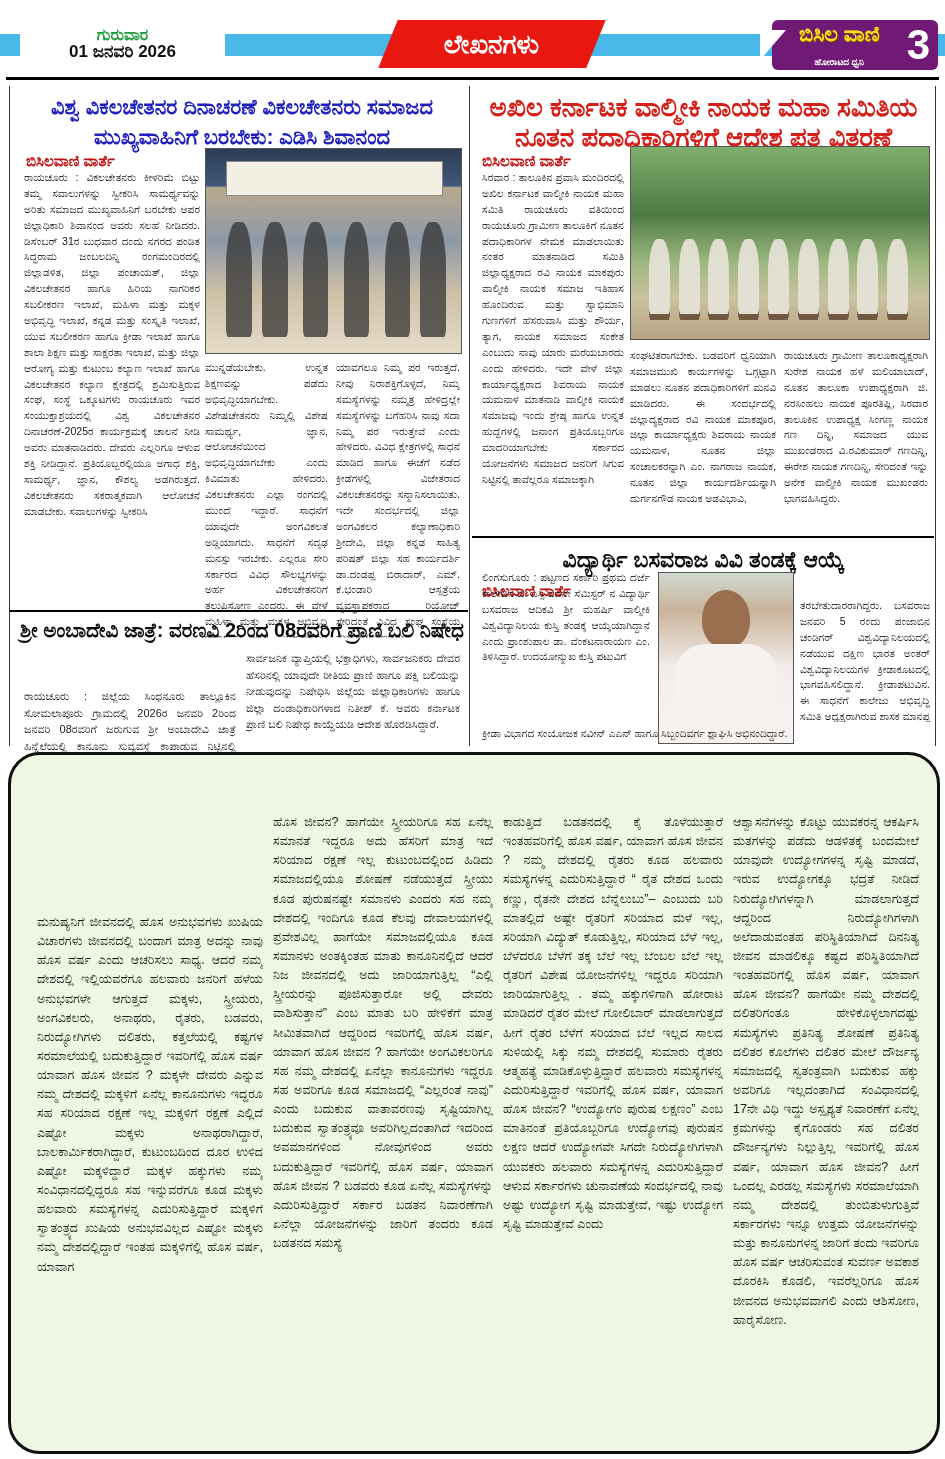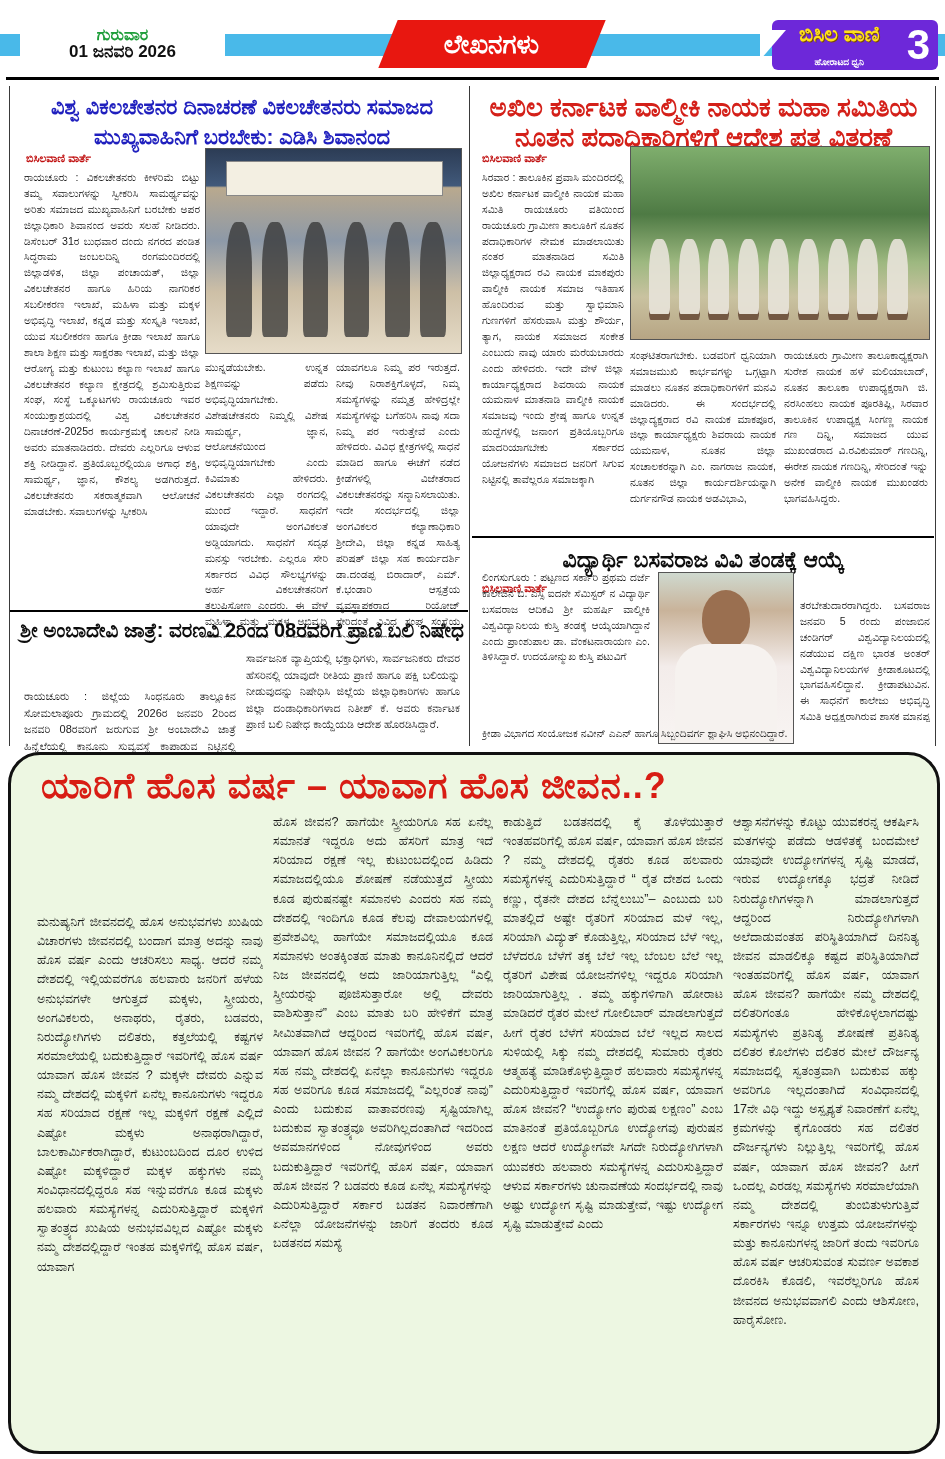--- a/index.html
+++ b/index.html
@@ -7,37 +7,37 @@
         font-family:"Liberation Sans","DejaVu Sans",sans-serif;color:#1a1a1a;overflow:hidden;}
   
   .strip{position:absolute;left:0;top:34px;width:945px;height:22px;background:#49b9e9;}
   .datebox{position:absolute;left:20px;top:28px;width:205px;height:40px;background:#ffffff;
            text-align:center;}
   .day{font-size:16px;font-weight:bold;color:#1e9e3a;line-height:14px;}
   .date{font-size:17px;font-weight:bold;color:#111;line-height:20px;}
   .lekh{position:absolute;left:388px;top:20px;width:208px;height:48px;background:#e81710;
         transform:skewX(-22deg);display:flex;align-items:center;justify-content:center;}
   .lekh span{transform:skewX(22deg);color:#fff;font-size:26px;font-weight:bold;}
-  .logo{position:absolute;left:772px;top:20px;width:166px;height:50px;background:#6d28d9;
+  .logo{position:absolute;left:772px;top:20px;width:166px;height:50px;background:#701a75;
         border-radius:6px;display:flex;align-items:center;}
   .logo .notch{position:absolute;left:-12px;top:10px;width:0;height:0;border-top:30px solid #fff;
         border-right:26px solid transparent;}
   .logo-txt{flex:1;text-align:center;line-height:1;}
   .logo-name{font-size:21px;font-weight:bold;color:#ffe11a;text-shadow:1px 1px 0 #7a4a00;}
   .logo-tag{font-size:9px;font-weight:bold;color:#ffffff;margin-top:14px;}
   .logo-page{font-size:42px;font-weight:bold;color:#ffffff;padding:0 8px 0 0;}
   .toprule{position:absolute;left:6px;top:77px;width:933px;height:3px;background:#000;}
   
   .vrule{position:absolute;background:#3a3a3a;width:1px;}
   .hrule{position:absolute;background:#000;height:2px;}
   
   .hl-blue{position:absolute;color:#1f1fbe;font-weight:bold;text-align:center;}
   .hl-red{position:absolute;color:#d42019;font-weight:bold;text-align:center;}
   .hl-black{position:absolute;color:#0d0d0d;font-weight:bold;text-align:center;}
-  .byline{position:absolute;color:#c01010;font-weight:bold;font-size:11px;}
+  .byline{position:absolute;color:#c01010;font-weight:bold;font-size:15px;}
   .col{position:absolute;font-size:10.6px;line-height:1.5;text-align:justify;overflow:hidden;
        word-break:break-word;}
   .photo{position:absolute;border:1px solid #555;overflow:hidden;}
   .ph-event{background:linear-gradient(180deg,#2c3c55 0%,#41597a 18%,#b9a98e 19%,#8d99a8 45%,#cdbfa6 70%,#e6dcc8 100%);}
   .ph-event .banner{position:absolute;left:8%;top:6%;width:84%;height:16%;background:#f3efe2;border:1px solid #888;}
   .ph-event .fig{position:absolute;bottom:8%;width:10%;height:56%;background:#333;border-radius:40% 40% 8% 8%;opacity:.75;}
   .ph-out{background:linear-gradient(180deg,#7fae6d 0%,#4e7a44 35%,#9db880 60%,#c9c2a0 78%,#b7a584 100%);}
   .ph-out .fig{position:absolute;bottom:10%;width:7%;height:42%;background:#e8e4da;border-radius:40% 40% 8% 8%;
                box-shadow:0 -6px 0 #6b4f3a inset;opacity:.9;}
   .ph-portrait{background:linear-gradient(180deg,#cfd9cf 0%,#c9b39a 22%,#f3ecea 55%,#f8f4f2 100%);}
@@ -108,38 +108,37 @@
     <div class="fig" style="left:6%;"></div>
     <div class="fig" style="left:16%;"></div>
     <div class="fig" style="left:26%;"></div>
     <div class="fig" style="left:36%;"></div>
     <div class="fig" style="left:46%;"></div>
     <div class="fig" style="left:56%;"></div>
     <div class="fig" style="left:66%;"></div>
     <div class="fig" style="left:76%;"></div>
     <div class="fig" style="left:86%;"></div>
   </div>
-  <div class="col" style="left:630px;top:348px;width:146px;height:184px;">ಸಂಘಟಿತರಾಗಬೇಕು. ಬಡವರಿಗೆ ಧ್ವನಿಯಾಗಿ ಸಮಾಜಮುಖಿ ಕಾರ್ಭವಗಳ್ನು ಒಗ್ಗಟ್ಟಾಗಿ ಮಾಡಲು ನೂತನ ಪದಾಧಿಕಾರಿಗಳಿಗೆ ಮನವಿ ಮಾಡಿದರು. ಈ ಸಂದರ್ಭದಲ್ಲಿ ಜಿಲ್ಲಾದ್ಯಕ್ಷರಾದ ರವಿ ನಾಯಕ ಮಾಕಪೂರ, ಜಿಲ್ಲಾ ಕಾರ್ಯಾಧ್ಯಕ್ಷರು ಶಿವರಾಯ ನಾಯಕ ಯಮನಾಳ, ನೂತನ ಜಿಲ್ಲಾ ಸಂಚಾಲಕರನ್ನಾಗಿ ಎಂ. ನಾಗರಾಜ ನಾಯಕ, ನೂತನ ಜಿಲ್ಲಾ ಕಾರ್ಯದರ್ಶಿಯನ್ನಾಗಿ ದುರ್ಗನಗೌಡ ನಾಯಕ ಅಡವಿಭಾವಿ,</div>
+  <div class="col" style="left:630px;top:348px;width:146px;height:184px;">ಸಂಘಟಿತರಾಗಬೇಕು. ಬಡವರಿಗೆ ಧ್ವನಿಯಾಗಿ ಸಮಾಜಮುಖಿ ಕಾರ್ಯಗಳನ್ನು ಒಗ್ಗಟ್ಟಾಗಿ ಮಾಡಲು ನೂತನ ಪದಾಧಿಕಾರಿಗಳಿಗೆ ಮನವಿ ಮಾಡಿದರು. ಈ ಸಂದರ್ಭದಲ್ಲಿ ಜಿಲ್ಲಾದ್ಯಕ್ಷರಾದ ರವಿ ನಾಯಕ ಮಾಕಪೂರ, ಜಿಲ್ಲಾ ಕಾರ್ಯಾಧ್ಯಕ್ಷರು ಶಿವರಾಯ ನಾಯಕ ಯಮನಾಳ, ನೂತನ ಜಿಲ್ಲಾ ಸಂಚಾಲಕರನ್ನಾಗಿ ಎಂ. ನಾಗರಾಜ ನಾಯಕ, ನೂತನ ಜಿಲ್ಲಾ ಕಾರ್ಯದರ್ಶಿಯನ್ನಾಗಿ ದುರ್ಗನಗೌಡ ನಾಯಕ ಅಡವಿಭಾವಿ,</div>
   <div class="col" style="left:784px;top:348px;width:144px;height:184px;">ರಾಯಚೂರು ಗ್ರಾಮೀಣ ತಾಲೂಕಾಧ್ಯಕ್ಷರಾಗಿ ಸುರೇಶ ನಾಯಕ ಹಳೆ ಮಲಿಯಾಬಾದ್, ನೂತನ ತಾಲೂಕಾ ಉಪಾಧ್ಯಕ್ಷರಾಗಿ ಜಿ. ನರಸಿಂಹಲು ನಾಯಕ ಪೂರತಿಪ್ಲಿ, ಸಿರವಾರ ತಾಲೂಕಿನ ಉಪಾಧ್ಯಕ್ಷ ಸಿಂಗಣ್ಣ ನಾಯಕ ಗಣ ದಿನ್ನಿ, ಸಮಾಜದ ಯುವ ಮುಖಂಡರಾದ ವಿ.ರವಿಕುಮಾರ್ ಗಣದಿನ್ನಿ, ಈರೇಶ ನಾಯಕ ಗಣದಿನ್ನಿ, ಸೇರಿದಂತೆ ಇನ್ನು ಅನೇಕ ವಾಲ್ಮೀಕಿ ನಾಯಕ ಮುಖಂಡರು ಭಾಗವಹಿಸಿದ್ದರು.</div>
 
   <div class="hl-black" style="left:476px;top:546px;width:455px;font-size:22px;line-height:28px;">ವಿದ್ಯಾರ್ಥಿ ಬಸವರಾಜ ವಿವಿ ತಂಡಕ್ಕೆ ಆಯ್ಕೆ</div>
   <div class="byline" style="left:482px;top:582px;">ಬಿಸಿಲವಾಣಿ ವಾರ್ತೆ</div>
   <div class="col" style="left:482px;top:570px;width:168px;height:124px;">ಲಿಂಗಸುಗೂರು : ಪಟ್ಟಣದ ಸರ್ಕಾರಿ ಪ್ರಥಮ ದರ್ಜೆ ಕಾಲೇಜಿನ ಬಿ. ಎಸ್ಸಿ ಐದನೇ ಸೆಮಿಸ್ಟರ್ ನ ವಿದ್ಯಾರ್ಥಿ ಬಸವರಾಜ ಆದಿಕವಿ ಶ್ರೀ ಮಹರ್ಷಿ ವಾಲ್ಮೀಕಿ ವಿಶ್ವವಿದ್ಯಾನಿಲಯ ಕುಸ್ತಿ ತಂಡಕ್ಕೆ ಆಯ್ಕೆಯಾಗಿದ್ದಾನೆ ಎಂದು ಪ್ರಾಂಶುಪಾಲ ಡಾ. ವೆಂಕಟನಾರಾಯಣ ಎಂ. ತಿಳಿಸಿದ್ದಾರೆ. ಉದಯೋನ್ಮುಖ ಕುಸ್ತಿ ಪಟುವಿಗೆ</div>
   <div class="photo ph-portrait" style="left:658px;top:572px;width:134px;height:170px;">
     <div class="head"></div>
     <div class="body"></div>
   </div>
   <div class="col" style="left:800px;top:598px;width:130px;height:124px;">ತರಬೇತುದಾರರಾಗಿದ್ದರು. ಬಸವರಾಜ ಜನವರಿ 5 ರಂದು ಪಂಜಾಬಿನ ಚಂಡಿಗರ್ ವಿಶ್ವವಿದ್ಯಾನಿಲಯದಲ್ಲಿ ನಡೆಯುವ ದಕ್ಷಿಣ ಭಾರತ ಅಂತರ್ ವಿಶ್ವವಿದ್ಯಾನಿಲಯಗಳ ಕ್ರೀಡಾಕೂಟದಲ್ಲಿ ಭಾಗವಹಿಸಲಿದ್ದಾನೆ. ಕ್ರೀಡಾಪಟುವಿನ. ಈ ಸಾಧನೆಗೆ ಕಾಲೇಜು ಅಭಿವೃದ್ಧಿ ಸಮಿತಿ ಅಧ್ಯಕ್ಷರಾಗಿರುವ ಶಾಸಕ ಮಾನಪ್ಪ ವಜ್ಜಲ್, ಸದಸ್ಯರು, ಪ್ರಾಂಶುಪಾಲ ಪ್ರಾಧ್ಯಾಪಕರು</div>
   <div class="col" style="left:482px;top:726px;width:448px;height:18px;">ಕ್ರೀಡಾ ವಿಭಾಗದ ಸಂಯೋಜಕ ನವೀನ್ ಎಎನ್ ಹಾಗೂ ಸಿಬ್ಬಂದಿವರ್ಗ ಶ್ಲಾಘಿಸಿ ಅಭಿನಂದಿದ್ದಾರೆ.</div>
 
   <div class="hl-black" style="left:18px;top:618px;width:448px;font-size:20px;line-height:24px;">ಶ್ರೀ ಅಂಬಾದೇವಿ ಜಾತ್ರೆ: ವರಣವಿ 2ರಿಂದ 08ರವರಿಗೆ ಪ್ರಾಣಿ ಬಲಿ ನಿಷೇಧ</div>
   <div class="col" style="left:24px;top:688px;width:212px;height:96px;font-size:11px;">ರಾಯಚೂರು : ಜಿಲ್ಲೆಯ ಸಿಂಧನೂರು ತಾಲ್ಲೂಕಿನ ಸೋಮಲಾಪೂರು ಗ್ರಾಮದಲ್ಲಿ 2026ರ ಜನವರಿ 2ರಿಂದ ಜನವರಿ 08ರವರಿಗೆ ಜರುಗುವ ಶ್ರೀ ಅಂಬಾದೇವಿ ಜಾತ್ರೆ ಹಿನ್ನೆಲೆಯಲ್ಲಿ ಕಾನೂನು ಸುವ್ಯವಸ್ಥೆ ಕಾಪಾಡುವ ನಿಟ್ಟಿನಲ್ಲಿ ಹಾಗೂ ಸಾರ್ವಜನಿಕ ಹಿತದೃಷ್ಟಿಯಿಂದ ದೇವಸ್ಥಾನದ ಆವರಣದಲ್ಲಿ ಅಥವಾ ಸೋಮಲಾಪೂರು ಗ್ರಾಮದ</div>
   <div class="col" style="left:246px;top:650px;width:214px;height:96px;font-size:11px;">ಸಾರ್ವಜನಿಕ ವ್ಯಾಪ್ತಿಯಲ್ಲಿ ಭಕ್ತಾಧಿಗಳು, ಸಾರ್ವಜನಿಕರು ದೇವರ ಹೆಸರಿನಲ್ಲಿ ಯಾವುದೇ ರೀತಿಯ ಪ್ರಾಣಿ ಹಾಗೂ ಪಕ್ಷಿ ಬಲಿಯನ್ನು ನೀಡುವುದನ್ನು ನಿಷೇಧಿಸಿ ಜಿಲ್ಲೆಯ ಜಿಲ್ಲಾಧಿಕಾರಿಗಳು ಹಾಗೂ ಜಿಲ್ಲಾ ದಂಡಾಧಿಕಾರಿಗಳಾದ ನಿತೀಶ್ ಕೆ. ಅವರು ಕರ್ನಾಟಕ ಪ್ರಾಣಿ ಬಲಿ ನಿಷೇಧ ಕಾಯ್ದೆಯಡಿ ಆದೇಶ ಹೊರಡಿಸಿದ್ದಾರೆ.</div>
 
   <div class="greenbox">
-    <div class="gb-head">ಯಾರಿಗೆ ಹೊಸ ವರ್ಷ – ಯಾವಾಗ ಹೊಸ ಜೀವನ..?</div>
     <div class="gcol" style="left:26px;top:158px;width:226px;height:512px;">ಮನುಷ್ಯನಿಗೆ ಜೀವನದಲ್ಲಿ ಹೊಸ ಅನುಭವಗಳು ಖುಷಿಯ ವಿಚಾರಗಳು ಜೀವನದಲ್ಲಿ ಬಂದಾಗ ಮಾತ್ರ ಅದನ್ನು ನಾವು ಹೊಸ ವರ್ಷ ಎಂದು ಆಚರಿಸಲು ಸಾಧ್ಯ. ಆದರೆ ನಮ್ಮ ದೇಶದಲ್ಲಿ ಇಲ್ಲಿಯವರೆಗೂ ಹಲವಾರು ಜನರಿಗೆ ಹಳೆಯ ಅನುಭವಗಳೇ ಆಗುತ್ತದೆ ಮಕ್ಕಳು, ಸ್ತ್ರೀಯರು, ಅಂಗವಿಕಲರು, ಅನಾಥರು, ರೈತರು, ಬಡವರು, ನಿರುದ್ಯೋಗಿಗಳು ದಲಿತರು, ಕತ್ತಲೆಯಲ್ಲಿ ಕಷ್ಟಗಳ ಸರಮಾಲೆಯಲ್ಲಿ ಬದುಕುತ್ತಿದ್ದಾರೆ ಇವರಿಗೆಲ್ಲಿ ಹೊಸ ವರ್ಷ ಯಾವಾಗ ಹೊಸ ಜೀವನ ? ಮಕ್ಕಳೇ ದೇವರು ಎನ್ನುವ ನಮ್ಮ ದೇಶದಲ್ಲಿ ಮಕ್ಕಳಿಗೆ ಏನೆಲ್ಲ ಕಾನೂನುಗಳು ಇದ್ದರೂ ಸಹ ಸರಿಯಾದ ರಕ್ಷಣೆ ಇಲ್ಲ ಮಕ್ಕಳಿಗೆ ರಕ್ಷಣೆ ಎಲ್ಲಿದೆ ಎಷ್ಟೋ ಮಕ್ಕಳು ಅನಾಥರಾಗಿದ್ದಾರೆ, ಬಾಲಕಾರ್ಮಿಕರಾಗಿದ್ದಾರೆ, ಕುಟುಂಬದಿಂದ ದೂರ ಉಳಿದ ಎಷ್ಟೋ ಮಕ್ಕಳಿದ್ದಾರೆ ಮಕ್ಕಳ ಹಕ್ಕುಗಳು ನಮ್ಮ ಸಂವಿಧಾನದಲ್ಲಿದ್ದರೂ ಸಹ ಇನ್ನುವರೆಗೂ ಕೂಡ ಮಕ್ಕಳು ಹಲವಾರು ಸಮಸ್ಯೆಗಳನ್ನ ಎದುರಿಸುತ್ತಿದ್ದಾರೆ ಮಕ್ಕಳಿಗೆ ಸ್ವಾತಂತ್ರ್ಯದ ಖುಷಿಯ ಅನುಭವವಿಲ್ಲದ ಎಷ್ಟೋ ಮಕ್ಕಳು ನಮ್ಮ ದೇಶದಲ್ಲಿದ್ದಾರೆ ಇಂತಹ ಮಕ್ಕಳಿಗೆಲ್ಲಿ ಹೊಸ ವರ್ಷ, ಯಾವಾಗ</div>
     <div class="gcol" style="left:262px;top:58px;width:220px;height:614px;">ಹೊಸ ಜೀವನ? ಹಾಗೆಯೇ ಸ್ತ್ರೀಯರಿಗೂ ಸಹ ಏನೆಲ್ಲ ಸಮಾನತೆ ಇದ್ದರೂ ಅದು ಹೆಸರಿಗೆ ಮಾತ್ರ ಇದೆ ಸರಿಯಾದ ರಕ್ಷಣೆ ಇಲ್ಲ ಕುಟುಂಬದಲ್ಲಿಂದ ಹಿಡಿದು ಸಮಾಜದಲ್ಲಿಯೂ ಶೋಷಣೆ ನಡೆಯುತ್ತದೆ ಸ್ತ್ರೀಯು ಕೂಡ ಪುರುಷನಷ್ಟೇ ಸಮಾನಳು ಎಂದರು ಸಹ ನಮ್ಮ ದೇಶದಲ್ಲಿ ಇಂದಿಗೂ ಕೂಡ ಕೆಲವು ದೇವಾಲಯಗಳಲ್ಲಿ ಪ್ರವೇಶವಿಲ್ಲ ಹಾಗೆಯೇ ಸಮಾಜದಲ್ಲಿಯೂ ಕೂಡ ಸಮಾನಳು ಅಂತಕ್ಕಿಂತಹ ಮಾತು ಕಾನೂನಿನಲ್ಲಿದೆ ಆದರೆ ನಿಜ ಜೀವನದಲ್ಲಿ ಅದು ಜಾರಿಯಾಗುತ್ತಿಲ್ಲ “ಎಲ್ಲಿ ಸ್ತ್ರೀಯರನ್ನು ಪೂಜಿಸುತ್ತಾರೋ ಅಲ್ಲಿ ದೇವರು ವಾಶಿಸುತ್ತಾನೆ” ಎಂಬ ಮಾತು ಬರಿ ಹೇಳಿಕೆಗೆ ಮಾತ್ರ ಸೀಮಿತವಾಗಿದೆ ಆದ್ದರಿಂದ ಇವರಿಗೆಲ್ಲಿ ಹೊಸ ವರ್ಷ, ಯಾವಾಗ ಹೊಸ ಜೀವನ ? ಹಾಗೆಯೇ ಅಂಗವಿಕಲರಿಗೂ ಸಹ ನಮ್ಮ ದೇಶದಲ್ಲಿ ಏನೆಲ್ಲಾ ಕಾನೂನುಗಳು ಇದ್ದರೂ ಸಹ ಅವರಿಗೂ ಕೂಡ ಸಮಾಜದಲ್ಲಿ “ಎಲ್ಲರಂತೆ ನಾವು” ಎಂದು ಬದುಕುವ ವಾತಾವರಣವು ಸೃಷ್ಟಿಯಾಗಿಲ್ಲ ಬದುಕುವ ಸ್ವಾತಂತ್ರ್ಯವೂ ಅವರಿಗಿಲ್ಲದಂತಾಗಿದೆ ಇದರಿಂದ ಅವಮಾನಗಳಿಂದ ನೋವುಗಳಿಂದ ಅವರು ಬದುಕುತ್ತಿದ್ದಾರೆ ಇವರಿಗೆಲ್ಲಿ ಹೊಸ ವರ್ಷ, ಯಾವಾಗ ಹೊಸ ಜೀವನ ? ಬಡವರು ಕೂಡ ಏನೆಲ್ಲ ಸಮಸ್ಯೆಗಳನ್ನು ಎದುರಿಸುತ್ತಿದ್ದಾರೆ ಸರ್ಕಾರ ಬಡತನ ನಿವಾರಣೆಗಾಗಿ ಏನೆಲ್ಲಾ ಯೋಜನೆಗಳನ್ನು ಜಾರಿಗೆ ತಂದರು ಕೂಡ ಬಡತನದ ಸಮಸ್ಯೆ</div>
     <div class="gcol" style="left:492px;top:58px;width:220px;height:614px;">ಕಾಡುತ್ತಿದೆ ಬಡತನದಲ್ಲಿ ಕೈ ತೊಳೆಯುತ್ತಾರೆ ಇಂತಹವರಿಗೆಲ್ಲಿ ಹೊಸ ವರ್ಷ, ಯಾವಾಗ ಹೊಸ ಜೀವನ ? ನಮ್ಮ ದೇಶದಲ್ಲಿ ರೈತರು ಕೂಡ ಹಲವಾರು ಸಮಸ್ಯೆಗಳನ್ನ ಎದುರಿಸುತ್ತಿದ್ದಾರೆ “ ರೈತ ದೇಶದ ಒಂದು ಕಣ್ಣು, ರೈತನೇ ದೇಶದ ಬೆನ್ನೆಲುಬು”– ಎಂಬುದು ಬರಿ ಮಾತಲ್ಲಿದೆ ಅಷ್ಟೇ ರೈತರಿಗೆ ಸರಿಯಾದ ಮಳೆ ಇಲ್ಲ, ಸರಿಯಾಗಿ ವಿದ್ಯುತ್ ಕೊಡುತ್ತಿಲ್ಲ, ಸರಿಯಾದ ಬೆಳೆ ಇಲ್ಲ, ಬೆಳೆದರೂ ಬೆಳೆಗೆ ತಕ್ಕ ಬೆಲೆ ಇಲ್ಲ ಬೆಂಬಲ ಬೆಲೆ ಇಲ್ಲ ರೈತರಿಗೆ ವಿಶೇಷ ಯೋಜನೆಗಳಿಲ್ಲ ಇದ್ದರೂ ಸರಿಯಾಗಿ ಜಾರಿಯಾಗುತ್ತಿಲ್ಲ . ತಮ್ಮ ಹಕ್ಕುಗಳಿಗಾಗಿ ಹೋರಾಟ ಮಾಡಿದರೆ ರೈತರ ಮೇಲೆ ಗೋಲಿಬಾರ್ ಮಾಡಲಾಗುತ್ತದೆ ಹೀಗೆ ರೈತರ ಬೆಳೆಗೆ ಸರಿಯಾದ ಬೆಲೆ ಇಲ್ಲದ ಸಾಲದ ಸುಳಿಯಲ್ಲಿ ಸಿಕ್ಕು ನಮ್ಮ ದೇಶದಲ್ಲಿ ಸುಮಾರು ರೈತರು ಆತ್ಮಹತ್ಯೆ ಮಾಡಿಕೊಳ್ಳುತ್ತಿದ್ದಾರೆ ಹಲವಾರು ಸಮಸ್ಯೆಗಳನ್ನ ಎದುರಿಸುತ್ತಿದ್ದಾರೆ ಇವರಿಗೆಲ್ಲಿ ಹೊಸ ವರ್ಷ, ಯಾವಾಗ ಹೊಸ ಜೀವನ? “ಉದ್ಯೋಗಂ ಪುರುಷ ಲಕ್ಷಣಂ” ಎಂಬ ಮಾತಿನಂತೆ ಪ್ರತಿಯೊಬ್ಬರಿಗೂ ಉದ್ಯೋಗವು ಪುರುಷನ ಲಕ್ಷಣ ಆದರೆ ಉದ್ಯೋಗವೇ ಸಿಗದೇ ನಿರುದ್ಯೋಗಿಗಳಾಗಿ ಯುವಕರು ಹಲವಾರು ಸಮಸ್ಯೆಗಳನ್ನ ಎದುರಿಸುತ್ತಿದ್ದಾರೆ ಆಳುವ ಸರ್ಕಾರಗಳು ಚುನಾವಣೆಯ ಸಂದರ್ಭದಲ್ಲಿ ನಾವು ಅಷ್ಟು ಉದ್ಯೋಗ ಸೃಷ್ಟಿ ಮಾಡುತ್ತೇವೆ, ಇಷ್ಟು ಉದ್ಯೋಗ ಸೃಷ್ಟಿ ಮಾಡುತ್ತೇವೆ ಎಂದು</div>
     <div class="gcol" style="left:722px;top:58px;width:186px;height:614px;">ಆಶ್ವಾಸನೆಗಳನ್ನು ಕೊಟ್ಟು ಯುವಕರನ್ನ ಆಕರ್ಷಿಸಿ ಮತಗಳನ್ನು ಪಡೆದು ಆಡಳಿತಕ್ಕೆ ಬಂದಮೇಲೆ ಯಾವುದೇ ಉದ್ಯೋಗಗಳನ್ನ ಸೃಷ್ಟಿ ಮಾಡದೆ, ಇರುವ ಉದ್ಯೋಗಕ್ಕೂ ಭದ್ರತೆ ನೀಡಿದೆ ನಿರುದ್ಯೋಗಿಗಳನ್ನಾಗಿ ಮಾಡಲಾಗುತ್ತದೆ ಆದ್ದರಿಂದ ನಿರುದ್ಯೋಗಿಗಳಾಗಿ ಅಲೆದಾಡುವಂತಹ ಪರಿಸ್ಥಿತಿಯಾಗಿದೆ ದಿನನಿತ್ಯ ಜೀವನ ಮಾಡಲಿಕ್ಕೂ ಕಷ್ಟದ ಪರಿಸ್ಥಿತಿಯಾಗಿದೆ ಇಂತಹವರಿಗೆಲ್ಲಿ ಹೊಸ ವರ್ಷ, ಯಾವಾಗ ಹೊಸ ಜೀವನ? ಹಾಗೆಯೇ ನಮ್ಮ ದೇಶದಲ್ಲಿ ದಲಿತರಿಗಂತೂ ಹೇಳಿಕೊಳ್ಳಲಾಗದಷ್ಟು ಸಮಸ್ಯೆಗಳು ಪ್ರತಿನಿತ್ಯ ಶೋಷಣೆ ಪ್ರತಿನಿತ್ಯ ದಲಿತರ ಕೊಲೆಗಳು ದಲಿತರ ಮೇಲೆ ದೌರ್ಜನ್ಯ ಸಮಾಜದಲ್ಲಿ ಸ್ವತಂತ್ರವಾಗಿ ಬದುಕುವ ಹಕ್ಕು ಅವರಿಗೂ ಇಲ್ಲದಂತಾಗಿದೆ ಸಂವಿಧಾನದಲ್ಲಿ 17ನೇ ವಿಧಿ ಇದ್ದು ಅಸ್ಪೃಶ್ಯತೆ ನಿವಾರಣೆಗೆ ಏನೆಲ್ಲ ಕ್ರಮಗಳನ್ನು ಕೈಗೊಂಡರು ಸಹ ದಲಿತರ ದೌರ್ಜನ್ಯಗಳು ನಿಲ್ಲುತ್ತಿಲ್ಲ ಇವರಿಗೆಲ್ಲಿ ಹೊಸ ವರ್ಷ, ಯಾವಾಗ ಹೊಸ ಜೀವನ? ಹೀಗೆ ಒಂದಲ್ಲ ಎರಡಲ್ಲ ಸಮಸ್ಯೆಗಳು ಸರಮಾಲೆಯಾಗಿ ನಮ್ಮ ದೇಶದಲ್ಲಿ ತುಂಬಿತುಳುಗುತ್ತಿವೆ ಸರ್ಕಾರಗಳು ಇನ್ನೂ ಉತ್ತಮ ಯೋಜನೆಗಳನ್ನು ಮತ್ತು ಕಾನೂನುಗಳನ್ನ ಜಾರಿಗೆ ತಂದು ಇವರಿಗೂ ಹೊಸ ವರ್ಷ ಆಚರಿಸುವಂತ ಸುವರ್ಣ ಅವಕಾಶ ದೊರಕಿಸಿ ಕೊಡಲಿ, ಇವರೆಲ್ಲರಿಗೂ ಹೊಸ ಜೀವನದ ಅನುಭವವಾಗಲಿ ಎಂದು ಆಶಿಸೋಣ, ಹಾರೈಸೋಣ.</div>
   </div>
 
 </div>
 
 </body></html>

